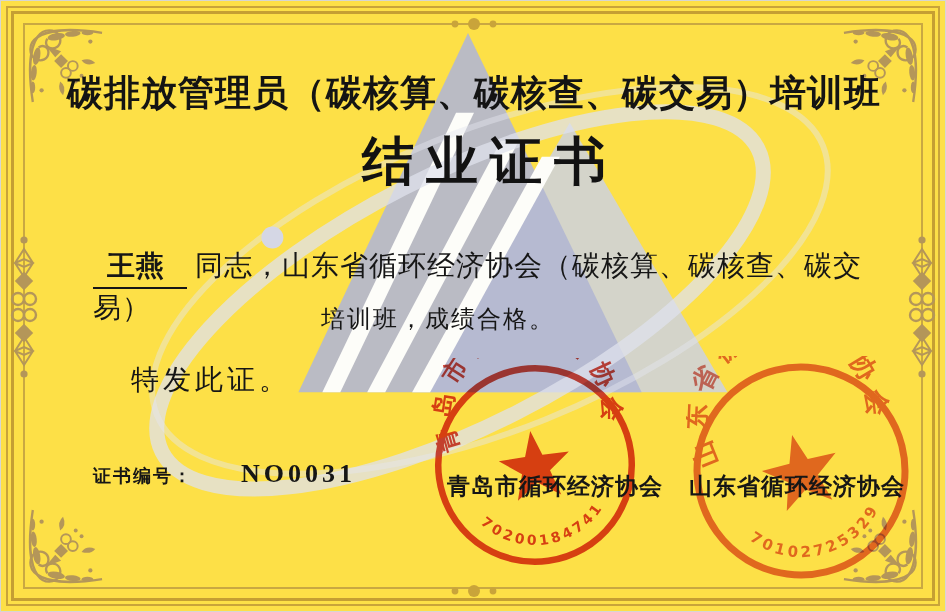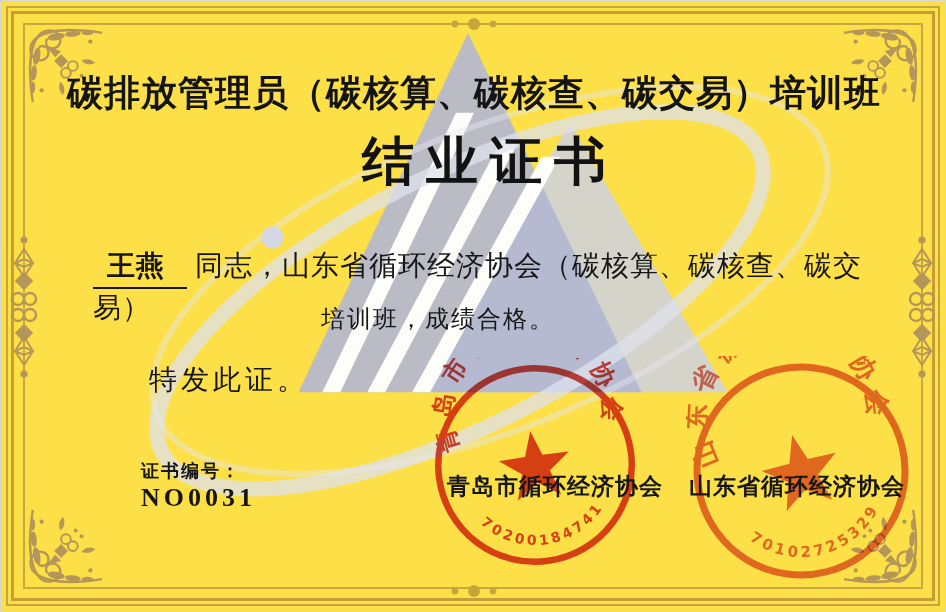--- a/index.html
+++ b/index.html
@@ -33,22 +33,22 @@
   .title1{top:68px;left:0;width:946px;text-align:center;
     font-family:"DejaVu Sans", sans-serif;font-weight:900;font-size:36px;
     letter-spacing:1px;color:#141414;}
   .title2{top:126px;left:16px;width:946px;text-align:center;
     font-family:"DejaVu Sans", sans-serif;font-weight:900;font-size:52px;
     letter-spacing:12px;color:#121212;}
   .bodyline1{top:246px;left:92px;width:800px;font-size:28px;letter-spacing:1px;}
   .bodyline2{top:302px;left:276px;font-size:24px;letter-spacing:2px;margin-left:44px;}
   .name{display:inline-block;min-width:66px;text-align:left;
     border-bottom:2px solid #161616;padding:0 14px 2px 14px;font-weight:bold;}
-  .issue{top:360px;left:148px;font-size:28px;letter-spacing:4px;}
-  .serial{top:458px;left:92px;display:flex;align-items:baseline;flex-direction:column;}
+  .issue{top:360px;left:130px;font-size:28px;letter-spacing:4px;}
+  .serial{top:458px;left:92px;display:flex;align-items:baseline;}
   .serial .lbl{font-size:18px;font-weight:bold;letter-spacing:2px;}
   .serial .num{font-size:26px;font-weight:bold;letter-spacing:4px;
     font-family:"Liberation Serif", serif;margin-left:48px;}
   .issuers{top:470px;left:446px;display:flex;gap:26px;font-size:23px;
     font-weight:bold;letter-spacing:1px;white-space:nowrap;}
   .date{top:500px;left:694px;width:166px;text-align:center;font-size:23px;
     font-weight:bold;letter-spacing:1px;}
   
   .stamp{position:absolute;z-index:2;mix-blend-mode:multiply;opacity:.92;}
   .stamp.left-stamp{top:357px;left:427px;width:214px;height:214px;}

